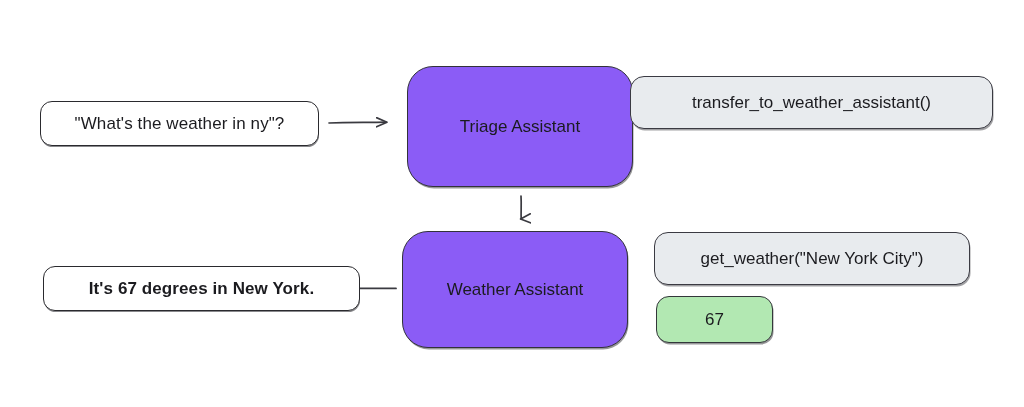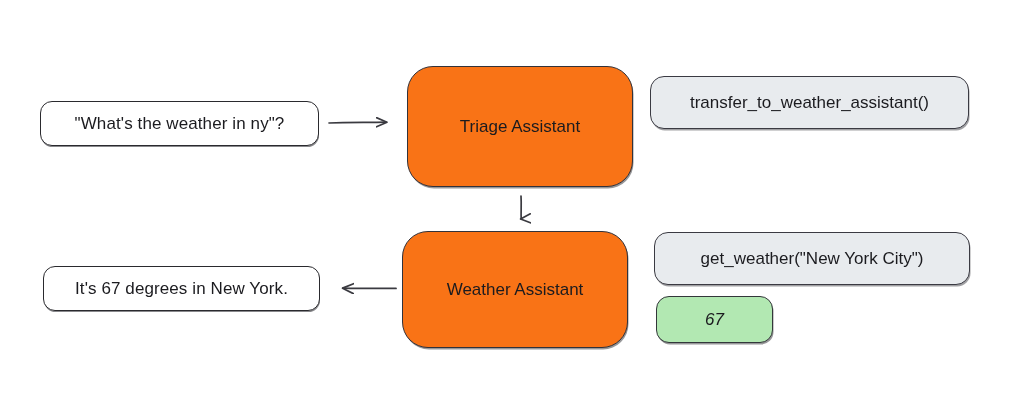--- a/index.html
+++ b/index.html
@@ -38,21 +38,21 @@
     background: #ffffff;
     border: 1.7px solid #2a2a2e;
     border-radius: 12px;
     font-size: 17px;
     letter-spacing: .1px;
     box-shadow: 0.5px 1.5px 0 -0.5px rgba(40,40,45,.55);
   }
 
   
   .assistant {
-    background: #f97316;
+    background: #8b5cf6;
     border: 1.8px solid #32323a;
     border-radius: 26px;
     font-size: 17px;
     box-shadow: 1px 2px 0 -0.5px rgba(45,45,50,.5);
   }
 
   
   .toolcall {
     background: #e8ebee;
     border: 1.7px solid #3a3a42;
@@ -66,25 +66,25 @@
     background: #b2e8b2;
     border: 1.8px solid #33373a;
     border-radius: 13px;
     font-size: 17px;
     box-shadow: 1px 2px 0 -0.5px rgba(45,45,50,.5);
   }
 
   
   #user-question     { left: 40px;  top: 101px; width: 279px; height: 45px; }
   #triage-assistant  { left: 407px; top: 66px;  width: 226px; height: 121px; }
-  #transfer-call     { left: 650px; top: 76px;  width: 319px; height: 53px; }
+  #transfer-call     { left: 630px; top: 76px;  width: 363px; height: 53px; }
   #weather-assistant { left: 402px; top: 231px; width: 226px; height: 117px; }
   #weather-call      { left: 654px; top: 232px; width: 316px; height: 53px; }
-  #weather-result    { left: 656px; top: 296px; width: 117px; height: 47px; font-style: italic; }
-  #assistant-reply   { left: 43px;  top: 266px; width: 277px; height: 45px; }
+  #weather-result    { left: 656px; top: 296px; width: 117px; height: 47px; }
+  #assistant-reply   { left: 43px;  top: 266px; width: 317px; height: 45px; font-weight: bold; }
 
   .arrow-svg { position: absolute; left: 0; top: 0; z-index: 1; }
 </style>
 </head>
 <body>
 
 <svg id="canvas" class="arrow-svg" viewBox="0 0 1024 407">
   <defs>
     <marker id="ah-right" markerWidth="13" markerHeight="13" refX="10" refY="5.2" orient="auto" markerUnits="userSpaceOnUse">
       <path d="M0.6,0.4 L11,5.2 L0.4,9.6" fill="none" stroke="#3a3a40" stroke-width="1.7" stroke-linecap="round" stroke-linejoin="round"></path>

